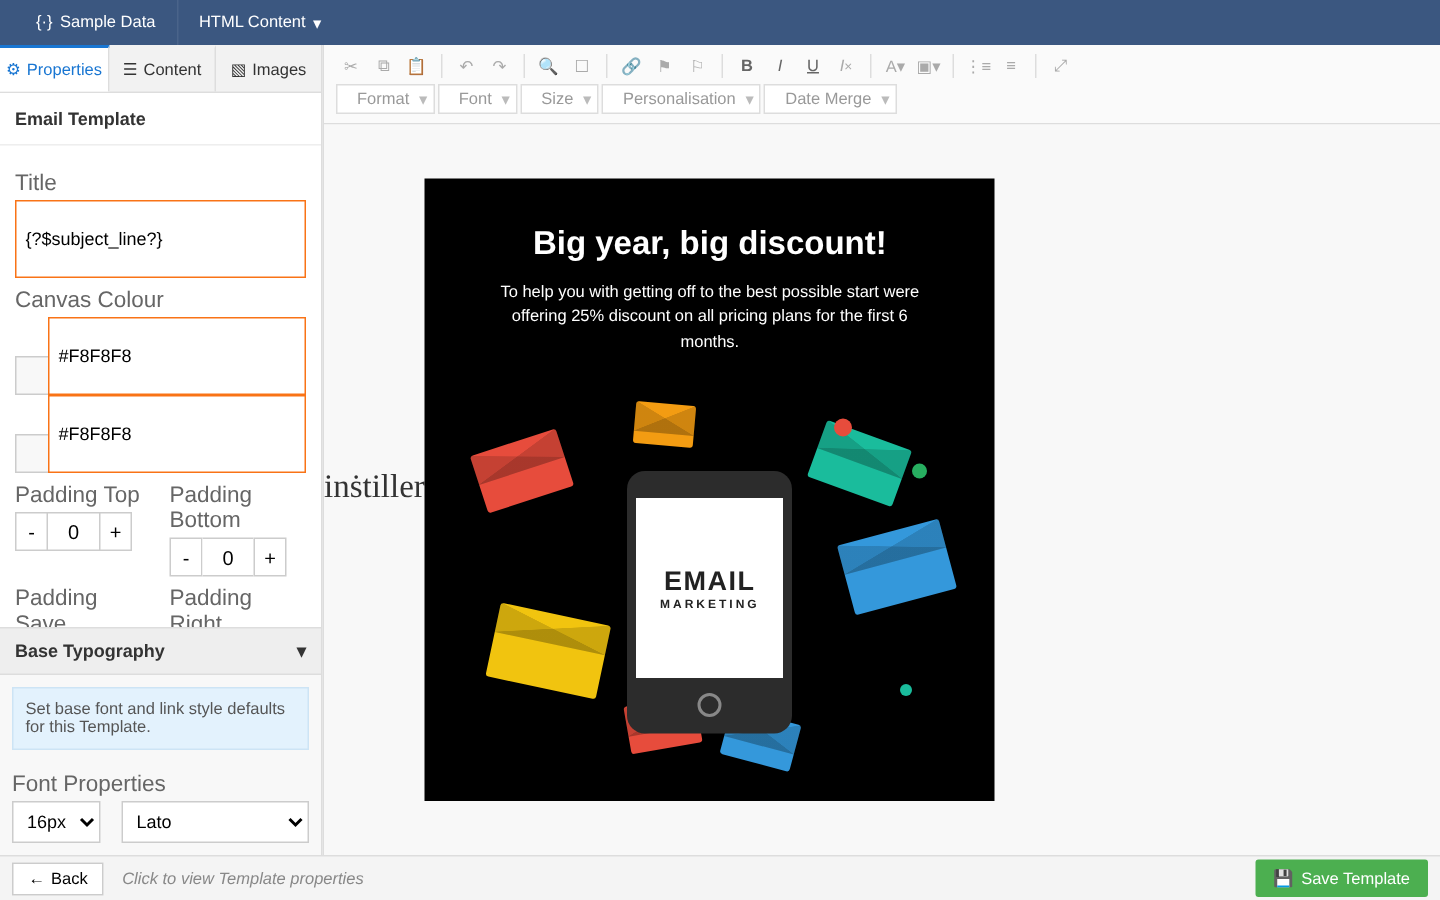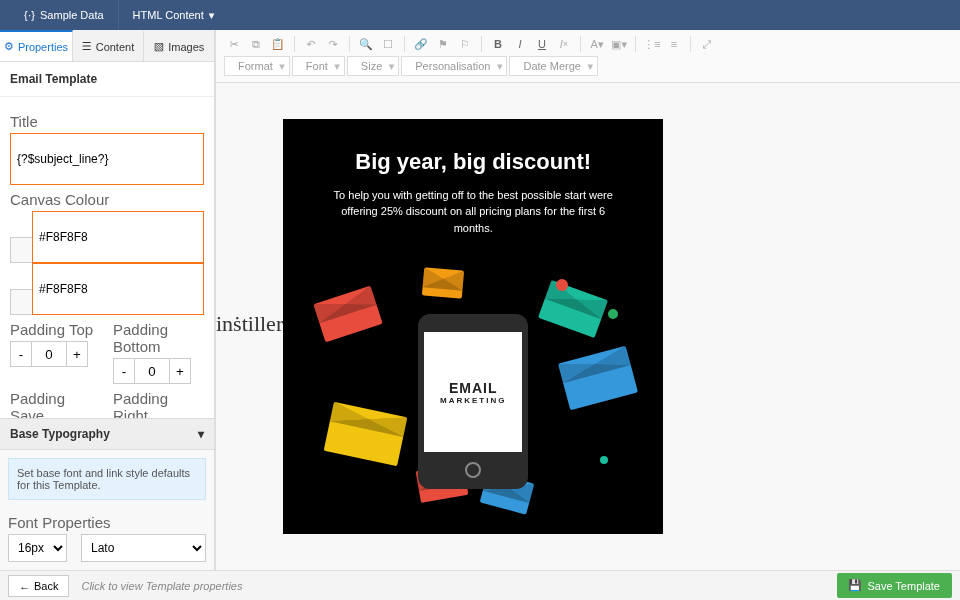--- a/index.html
+++ b/index.html
@@ -55,21 +55,21 @@
 .e4 { background: #3498db; top: 100px; right: -10px; transform: rotate(-15deg); width: 70px; height: 48px; }
 .e5 { background: #e74c3c; bottom: 5px; left: 95px; transform: rotate(-10deg); width: 48px; height: 32px; }
 .e6 { background: #3498db; bottom: -5px; left: 160px; transform: rotate(15deg); width: 48px; height: 32px; }
 .e7 { background: #f39c12; top: 15px; left: 100px; transform: rotate(5deg); width: 40px; height: 28px; }
 .dot { position: absolute; border-radius: 50%; }
 .d1 { width: 12px; height: 12px; background: #e74c3c; top: 25px; right: 55px; }
 .d2 { width: 10px; height: 10px; background: #27ae60; top: 55px; right: 5px; }
 .d3 { width: 8px; height: 8px; background: #1abc9c; bottom: 40px; right: 15px; }
 .phone { position: absolute; left: 95px; top: 60px; width: 110px; height: 175px; background: #2c2c2c; border-radius: 12px; padding: 18px 6px; }
 .screen { background: #fff; width: 100%; height: 120px; display: flex; flex-direction: column; align-items: center; justify-content: center; color: #222; }
-.screen .big { font-size: 14px; font-weight: 800; letter-spacing: 1px; }
+.screen .big { font-size: 18px; font-weight: 800; letter-spacing: 1px; }
 .screen .small { font-size: 8px; letter-spacing: 2px; font-weight: 600; }
 .homebtn { width: 16px; height: 16px; border: 2px solid #888; border-radius: 50%; margin: 10px auto 0; }
 
 .footer { height: 30px; border-top: 1px solid #ddd; background: #f4f4f4; display: flex; align-items: center; padding: 0 8px; gap: 12px; }
 .back { border: 1px solid #ccc; background: #fff; padding: 4px 10px; font-size: 11px; cursor: pointer; display: flex; gap: 4px; align-items: center; }
 .hint { color: #888; font-style: italic; font-size: 11px; flex: 1; }
 .save { background: #4caf50; color: #fff; border: none; padding: 6px 12px; font-size: 11px; cursor: pointer; display: flex; gap: 5px; align-items: center; border-radius: 2px; }
 svg { display: block; }
 </style>
 </head>

